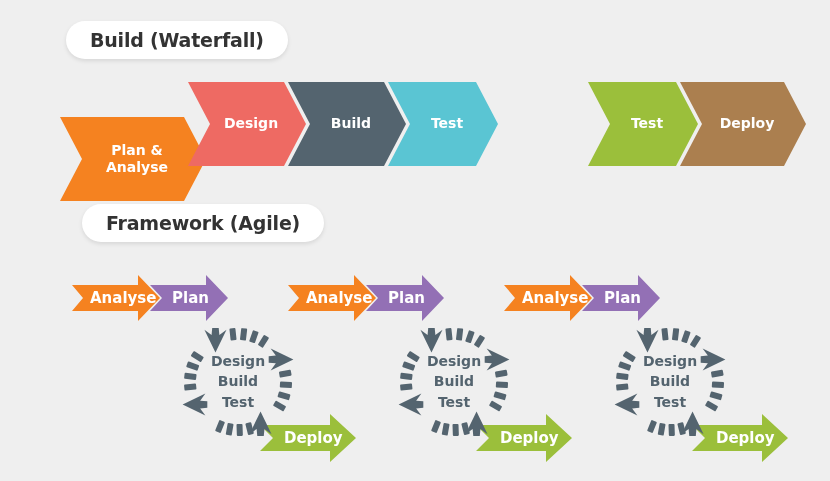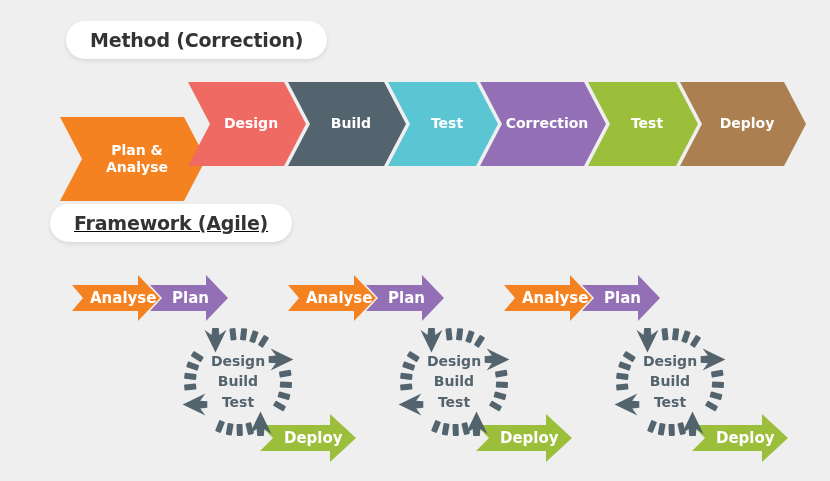--- a/index.html
+++ b/index.html
@@ -28,21 +28,21 @@
     box-sizing: border-box;
   }
   .pill-text {
     font-size: 19px;
     font-weight: bold;
     color: #333333;
     letter-spacing: -0.2px;
     white-space: nowrap;
   }
   #pill-waterfall { left: 66px; top: 21px; }
-  #pill-agile     { left: 50px; top: 204px; text-decoration: underline; }
+  #pill-agile     { left: 82px; top: 204px; }
 
   
   #waterfall-bar {
     position: absolute;
     left: 60px;
     top: 82px;
     width: 710px;
     height: 84px;
   }
   .chev {
@@ -95,21 +95,21 @@
     line-height: 1.45;
     z-index: 3;
     white-space: pre-line;
   }
   svg { display: block; overflow: visible; }
 </style>
 </head>
 <body>
 
 <div class="pill" id="pill-waterfall">
-  <span class="pill-text">Method (Correction)</span>
+  <span class="pill-text">Build (Waterfall)</span>
 </div>
 
 <div id="waterfall-bar">
     <div class="chev" style="left: 0px; width: 146px; margin-top: 35px;">
       <svg width="146" height="84" style="position: absolute; left: 0px; top: 0px;">
         <path d="M 0 0 L 124 0 L 146 42 L 124 84 L 0 84 L 22 42 Z" fill="#F58220"></path>
       </svg>
       <div class="chev-label">Plan &amp;
 Analyse</div>
     </div>
@@ -123,26 +123,20 @@
       <svg width="118" height="84" style="position: absolute; left: 0px; top: 0px;">
         <path d="M 0 0 L 96 0 L 118 42 L 96 84 L 0 84 L 22 42 Z" fill="#54646F"></path>
       </svg>
       <div class="chev-label">Build</div>
     </div>
     <div class="chev" style="left: 328px; width: 110px;">
       <svg width="110" height="84" style="position: absolute; left: 0px; top: 0px;">
         <path d="M 0 0 L 88 0 L 110 42 L 88 84 L 0 84 L 22 42 Z" fill="#5AC5D3"></path>
       </svg>
       <div class="chev-label">Test</div>
-    </div>
-    <div class="chev" style="left: 420px; width: 126px;">
-      <svg width="126" height="84" style="position: absolute; left: 0px; top: 0px;">
-        <path d="M 0 0 L 104 0 L 126 42 L 104 84 L 0 84 L 22 42 Z" fill="#9370B5"></path>
-      </svg>
-      <div class="chev-label">Correction</div>
     </div>
     <div class="chev" style="left: 528px; width: 110px;">
       <svg width="110" height="84" style="position: absolute; left: 0px; top: 0px;">
         <path d="M 0 0 L 88 0 L 110 42 L 88 84 L 0 84 L 22 42 Z" fill="#9BBF3B"></path>
       </svg>
       <div class="chev-label">Test</div>
     </div>
     <div class="chev" style="left: 620px; width: 126px;">
       <svg width="126" height="84" style="position: absolute; left: 0px; top: 0px;">
         <path d="M 0 0 L 104 0 L 126 42 L 104 84 L 0 84 L 22 42 Z" fill="#AB7F4F"></path>

